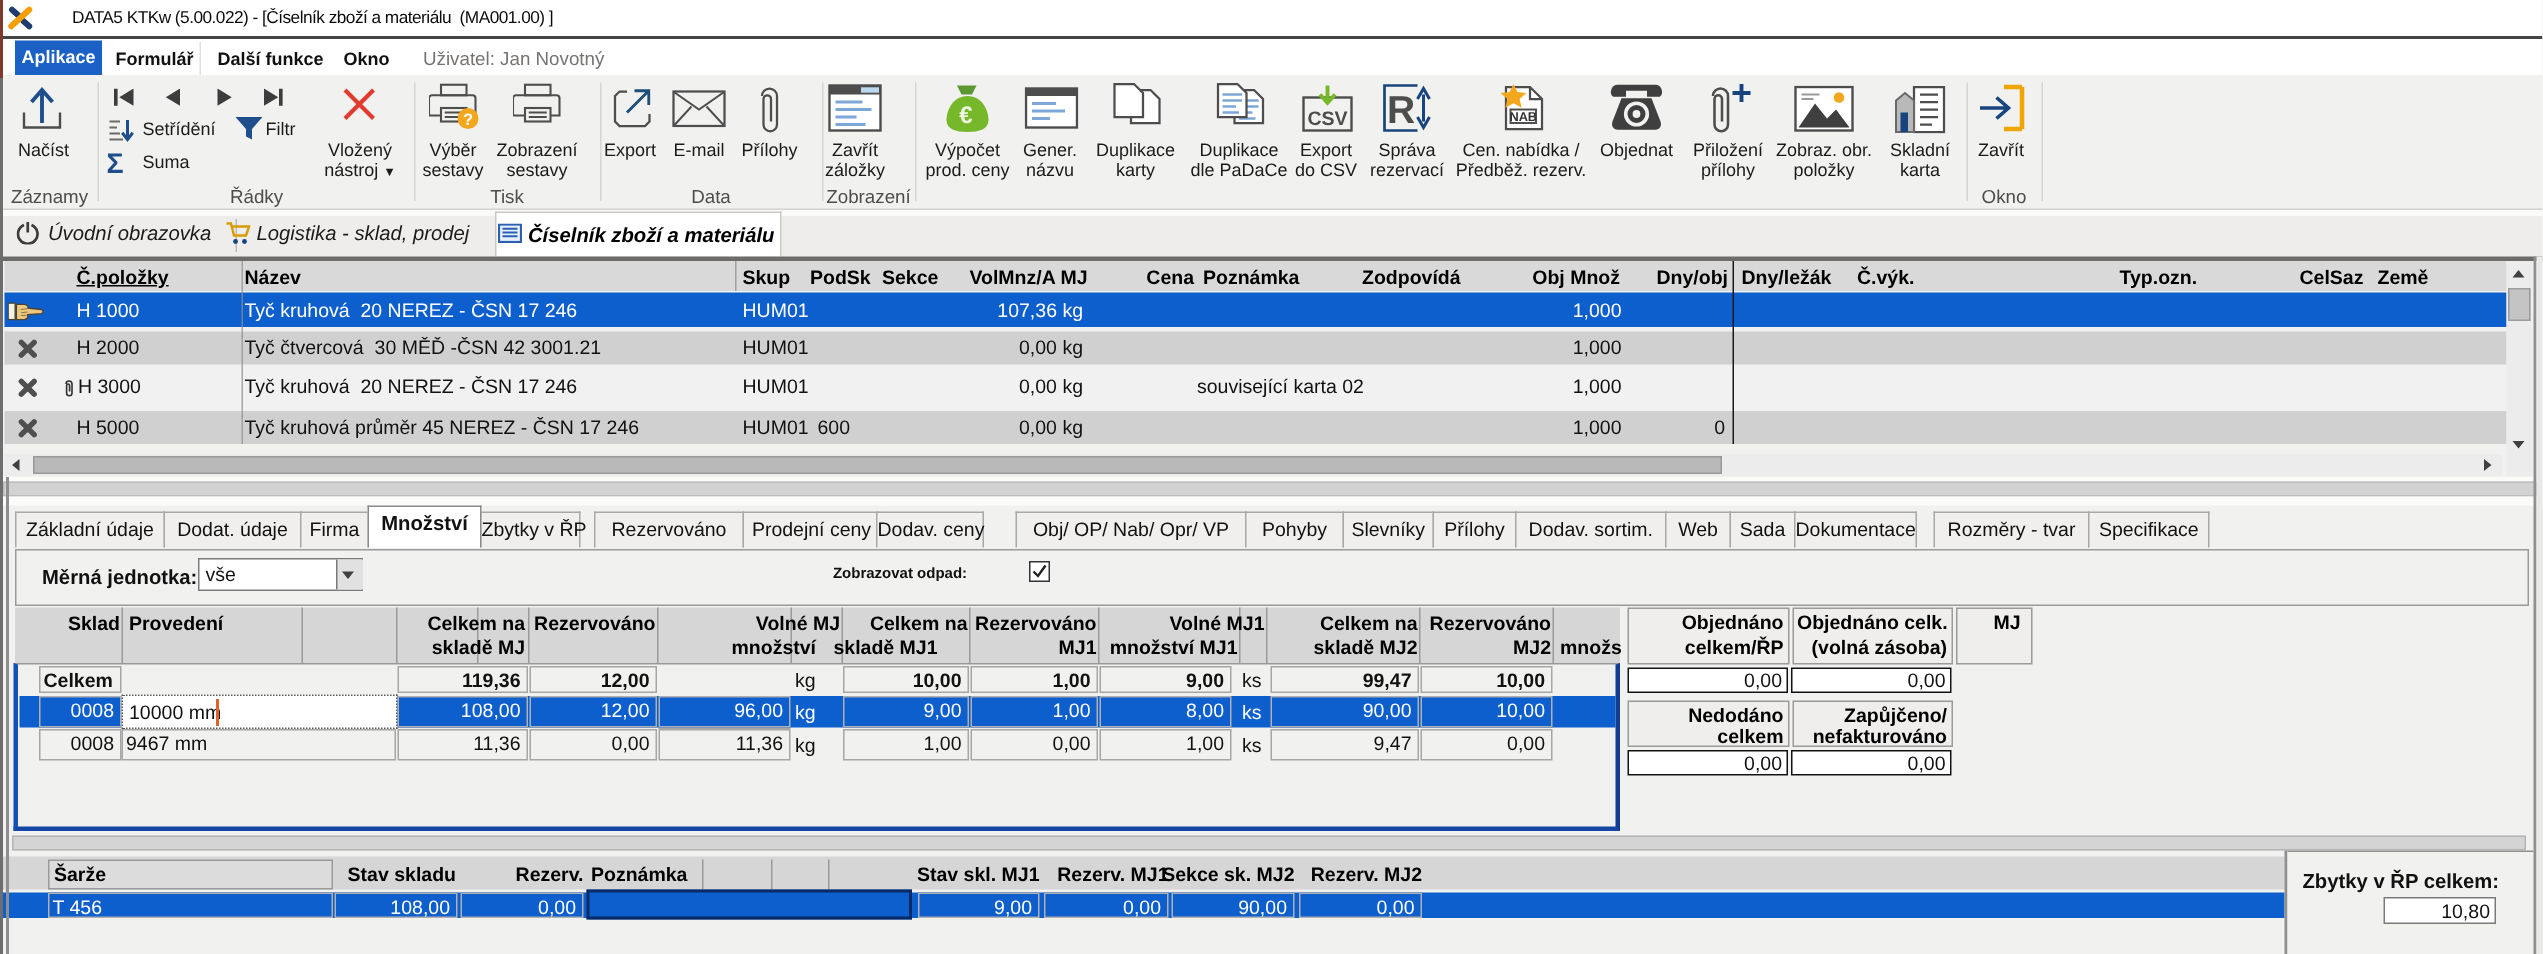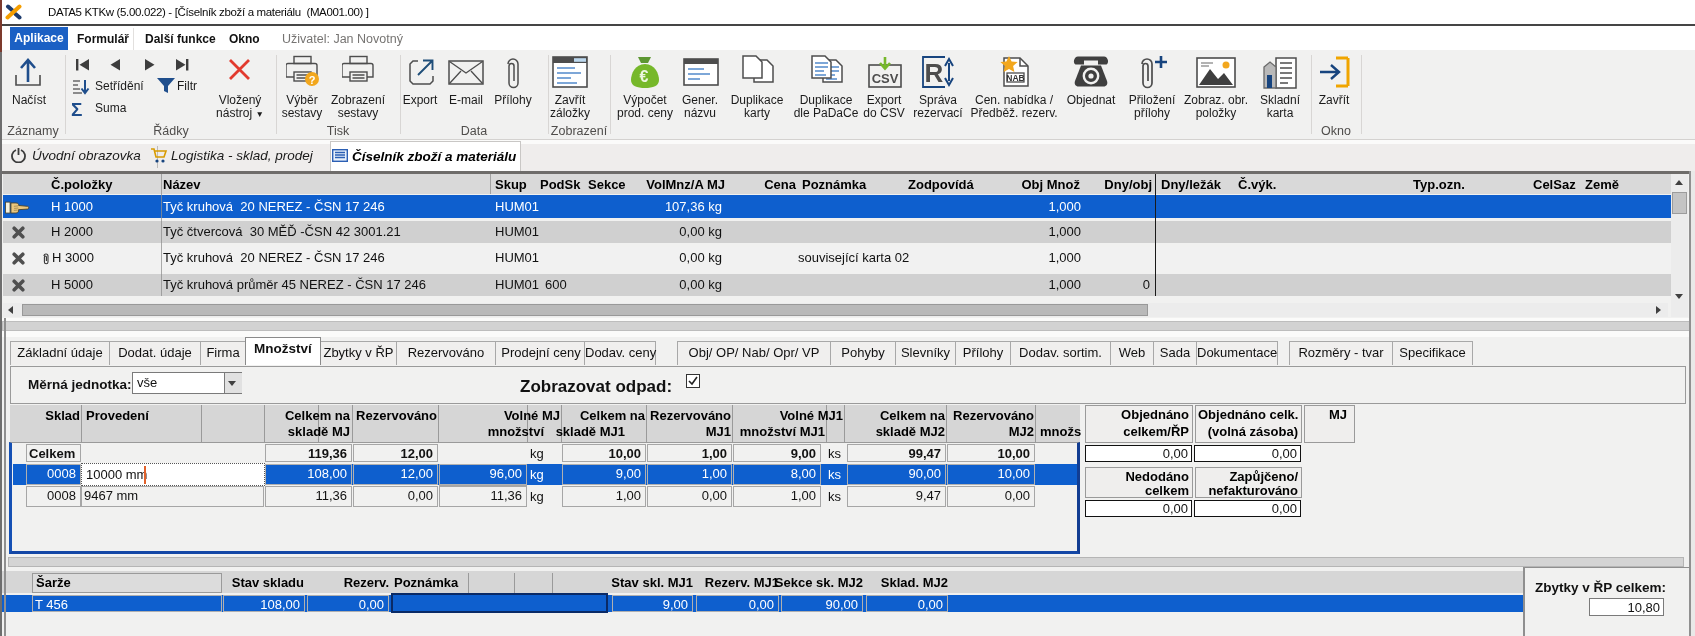--- a/index.html
+++ b/index.html
@@ -254,21 +254,21 @@
 <svg class="a" style="left:332px;top:149px" width="16" height="13" viewBox="0 0 16 13">
  <rect x="0.7" y="0.7" width="14.6" height="11.6" fill="#e8f0fb" stroke="#2b5fb4" stroke-width="1.4"></rect>
  <path d="M3 3.5 h10 M3 6 h10 M3 8.5 h10" stroke="#2b5fb4" stroke-width="1.3"></path>
 </svg>
 <div class="a" style="left:352px;top:149px;font-size:13.5px;font-style:italic;font-weight:bold;color:#000">Číselník zboží a materiálu</div>
 
 <div class="a" style="left:0;top:171px;width:1695px;height:3px;background:#6e6c6a"></div>
 <div class="a" style="left:3px;top:174px;width:1668px;height:20px;background:#d9d9d9"></div>
 <div class="a" style="left:3px;top:194px;width:1668px;height:109px;background:#f1f1f0"></div>
 
-<div class="hcell" style="left:51px;top:177px;">Č.položky</div>
+<div class="hcell" style="left:51px;top:177px;text-decoration:underline">Č.položky</div>
 <div class="hcell" style="left:163px;top:177px">Název</div>
 <div class="hcell" style="left:495px;top:177px">Skup</div>
 <div class="hcell" style="left:540px;top:177px">PodSk</div>
 <div class="hcell" style="left:588px;top:177px">Sekce</div>
 <div class="hcell r" style="left:625px;top:177px;width:100px">VolMnz/A MJ</div>
 <div class="hcell r" style="left:716px;top:177px;width:80px">Cena</div>
 <div class="hcell" style="left:802px;top:177px">Poznámka</div>
 <div class="hcell" style="left:908px;top:177px">Zodpovídá</div>
 <div class="hcell r" style="left:1000px;top:177px;width:80px">Obj Množ</div>
 <div class="hcell r" style="left:1092px;top:177px;width:60px">Dny/obj</div>
@@ -342,21 +342,21 @@
 <div class="a" style="left:1672px;top:192px;width:15px;height:22px;background:#c4c4c4;border:1px solid #9c9c9c;box-sizing:border-box"></div>
 <div class="a" style="left:1675px;top:294px;width:0;height:0;border-left:4.5px solid transparent;border-right:4.5px solid transparent;border-top:5px solid #404040"></div>
 
 <div class="a" style="left:0;top:318px;width:1695px;height:3px;background:#fbfbfa"></div>
 <div class="a" style="left:2px;top:321px;width:1690px;height:10px;background:#d2d2d2;border:1px solid #bdbdbd;box-sizing:border-box"></div>
 <div class="a" style="left:0;top:331px;width:1695px;height:6px;background:#fbfbfa"></div>
 
 <div class="tab2" style="left:10px;width:100px">Základní údaje</div>
 <div class="tab2" style="left:109px;width:92px">Dodat. údaje</div>
 <div class="tab2" style="left:200px;width:46px">Firma</div>
-<div class="tab2" style="left:320px;width:77px">Zbytky v ŘP</div>
+<div class="tab2" style="left:320px;width:67px">Zbytky v ŘP</div>
 <div class="tab2" style="left:396px;width:100px">Rezervováno</div>
 <div class="tab2" style="left:495px;width:92px">Prodejní ceny</div>
 <div class="tab2" style="left:584px;width:72px">Dodav. ceny</div>
 <div class="tab2" style="left:677px;width:154px">Obj/ OP/ Nab/ Opr/ VP</div>
 <div class="tab2" style="left:830px;width:66px">Pohyby</div>
 <div class="tab2" style="left:895px;width:61px">Slevníky</div>
 <div class="tab2" style="left:955px;width:56px">Přílohy</div>
 <div class="tab2" style="left:1010px;width:101px">Dodav. sortim.</div>
 <div class="tab2" style="left:1110px;width:44px">Web</div>
 <div class="tab2" style="left:1153px;width:44px">Sada</div>
@@ -364,21 +364,21 @@
 <div class="tab2" style="left:1289px;width:104px">Rozměry - tvar</div>
 <div class="tab2" style="left:1392px;width:81px">Specifikace</div>
 <div class="tab2 b" style="left:245px;width:76px;top:337px;height:28px;background:#fff;font-size:13.5px;border-color:#8a8a8a">Množství</div>
 
 <div class="a" style="left:10px;top:366px;width:1676px;height:38px;background:#f1f1f0;border:1px solid #9a9a9a;box-sizing:border-box"></div>
 <div class="a" style="left:28px;top:377px;font-size:13.5px;font-weight:bold">Měrná jednotka:</div>
 <div class="a" style="left:132px;top:372px;width:110px;height:22px;background:#fff;border:1px solid #7a7a7a;box-sizing:border-box"></div>
 <div class="a" style="left:137px;top:375px;font-size:13px">vše</div>
 <div class="a" style="left:224px;top:373px;width:17px;height:20px;background:#e1e1e1;border-left:1px solid #7a7a7a"></div>
 <div class="a" style="left:228px;top:381px;width:0;height:0;border-left:4px solid transparent;border-right:4px solid transparent;border-top:5px solid #404040"></div>
-<div class="a" style="left:520px;top:377px;width:160px;font-size:17px;font-weight:bold;text-align:left;white-space:nowrap">Zobrazovat odpad:</div>
+<div class="a" style="left:520px;top:377px;width:160px;font-size:10px;font-weight:bold;text-align:center;white-space:nowrap">Zobrazovat odpad:</div>
 <div class="a" style="left:686px;top:374px;width:14px;height:14px;background:#fff;border:1.5px solid #333;box-sizing:border-box"></div>
 <svg class="a" style="left:687px;top:375px" width="12" height="12" viewBox="0 0 12 12">
       <path d="M2 6 L5 9 L10 2" fill="none" stroke="#222" stroke-width="1.6"></path>
     </svg>
 
 <div class="a" style="left:10px;top:405px;width:1070px;height:37px;background:#d6d6d6"></div>
 
 <div class="a" style="left:81px;top:405px;width:1px;height:37px;background:#9a9a9a"></div>
 <div class="a" style="left:201px;top:405px;width:1px;height:37px;background:#9a9a9a"></div>
 <div class="a" style="left:264px;top:405px;width:1px;height:37px;background:#9a9a9a"></div>
@@ -482,21 +482,21 @@
 <div class="hcell" style="left:36px;top:575px">Šarže</div>
 <div class="hcell r" style="left:204px;top:575px;width:100px">Stav skladu</div>
 <div class="hcell r" style="left:289px;top:575px;width:100px">Rezerv.</div>
 <div class="hcell" style="left:394px;top:575px">Poznámka</div>
 <div class="a" style="left:468px;top:573px;width:1px;height:20px;background:#9a9a9a"></div>
 <div class="a" style="left:514px;top:573px;width:1px;height:20px;background:#9a9a9a"></div>
 <div class="a" style="left:552px;top:573px;width:1px;height:20px;background:#9a9a9a"></div>
 <div class="hcell r" style="left:593px;top:575px;width:100px">Stav skl. MJ1</div>
 <div class="hcell r" style="left:679px;top:575px;width:100px">Rezerv. MJ1</div>
 <div class="hcell r" style="left:763px;top:575px;width:100px">Sekce sk. MJ2</div>
-<div class="hcell r" style="left:848px;top:575px;width:100px">Sklad. MJ2</div>
+<div class="hcell r" style="left:848px;top:575px;width:100px">Rezerv. MJ2</div>
 
 <div class="a" style="left:2px;top:595px;width:1521px;height:17px;background:#0e5fce"></div>
 <div class="mcell" style="left:32px;top:595px;width:190px;height:17px;background:#0e5fce;color:#fff;border-color:#b0b0b0">T 456</div>
 <div class="mcell r" style="left:223px;top:595px;width:82px;height:17px;background:#0e5fce;color:#fff;border-color:#b0b0b0">108,00</div>
 <div class="mcell r" style="left:307px;top:595px;width:82px;height:17px;background:#0e5fce;color:#fff;border-color:#b0b0b0">0,00</div>
 <div class="a" style="left:391px;top:593px;width:217px;height:20px;background:#0e5fce;border:2px solid #0a2a66;box-sizing:border-box"></div>
 <div class="mcell r" style="left:612px;top:595px;width:81px;height:17px;background:#0e5fce;color:#fff;border-color:#b0b0b0">9,00</div>
 <div class="mcell r" style="left:696px;top:595px;width:83px;height:17px;background:#0e5fce;color:#fff;border-color:#b0b0b0">0,00</div>
 <div class="mcell r" style="left:781px;top:595px;width:82px;height:17px;background:#0e5fce;color:#fff;border-color:#b0b0b0">90,00</div>
 <div class="mcell r" style="left:866px;top:595px;width:82px;height:17px;background:#0e5fce;color:#fff;border-color:#b0b0b0">0,00</div>

